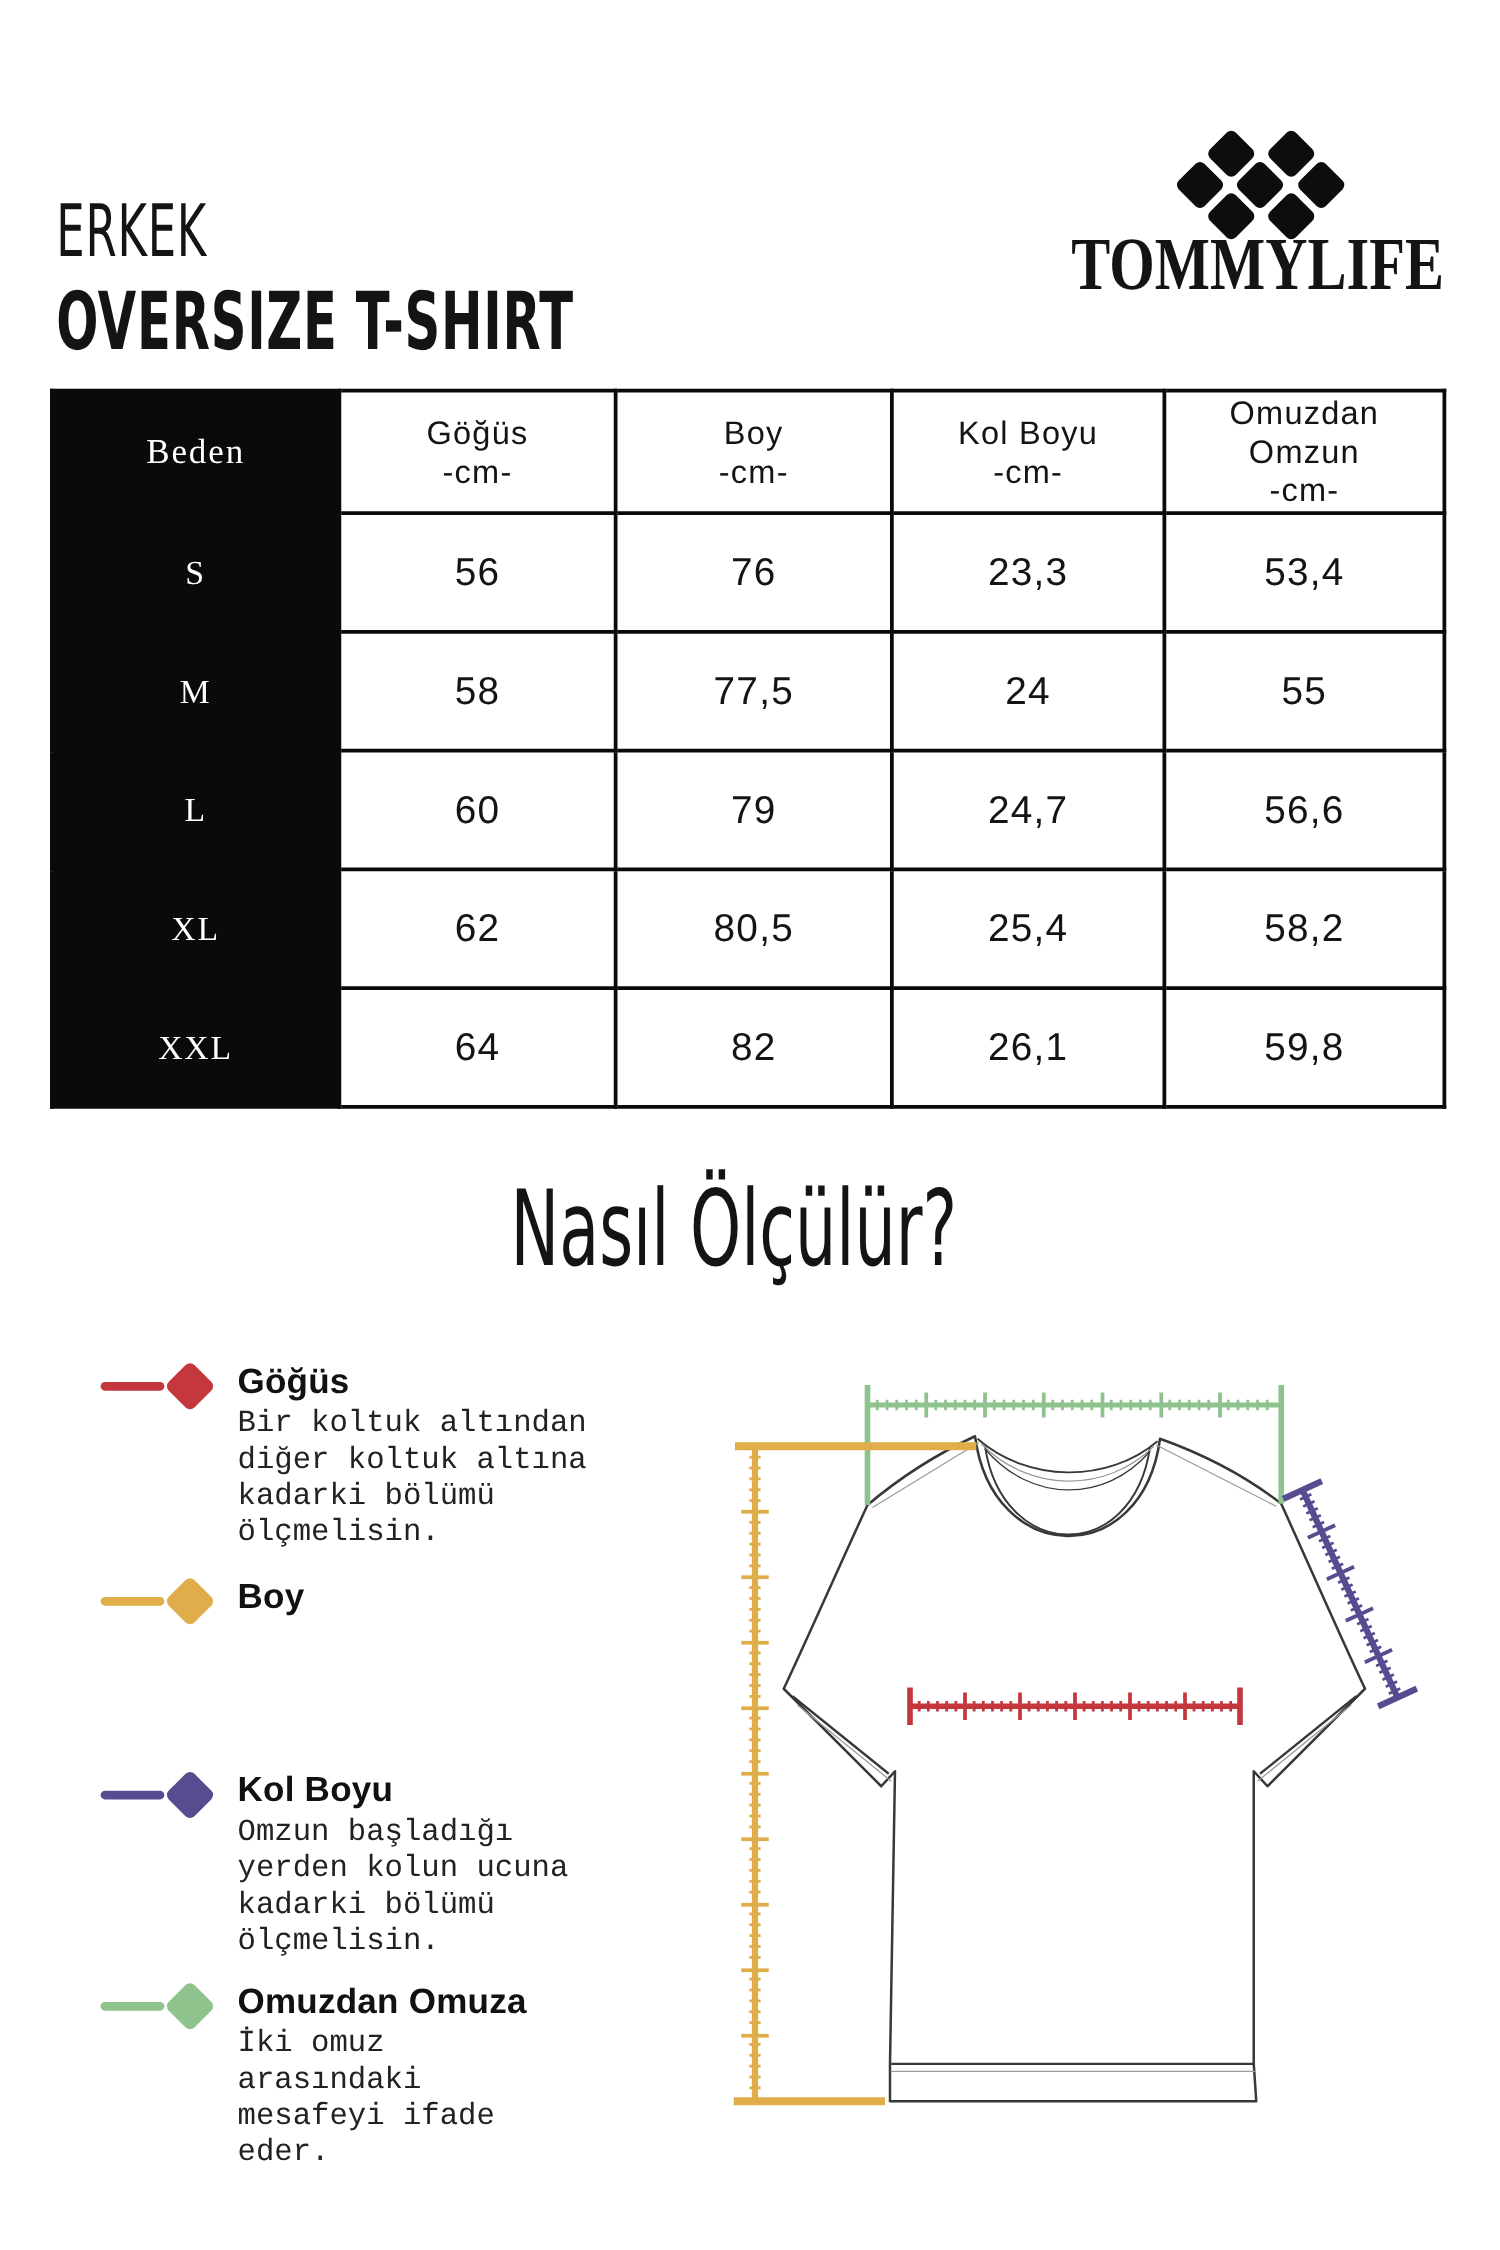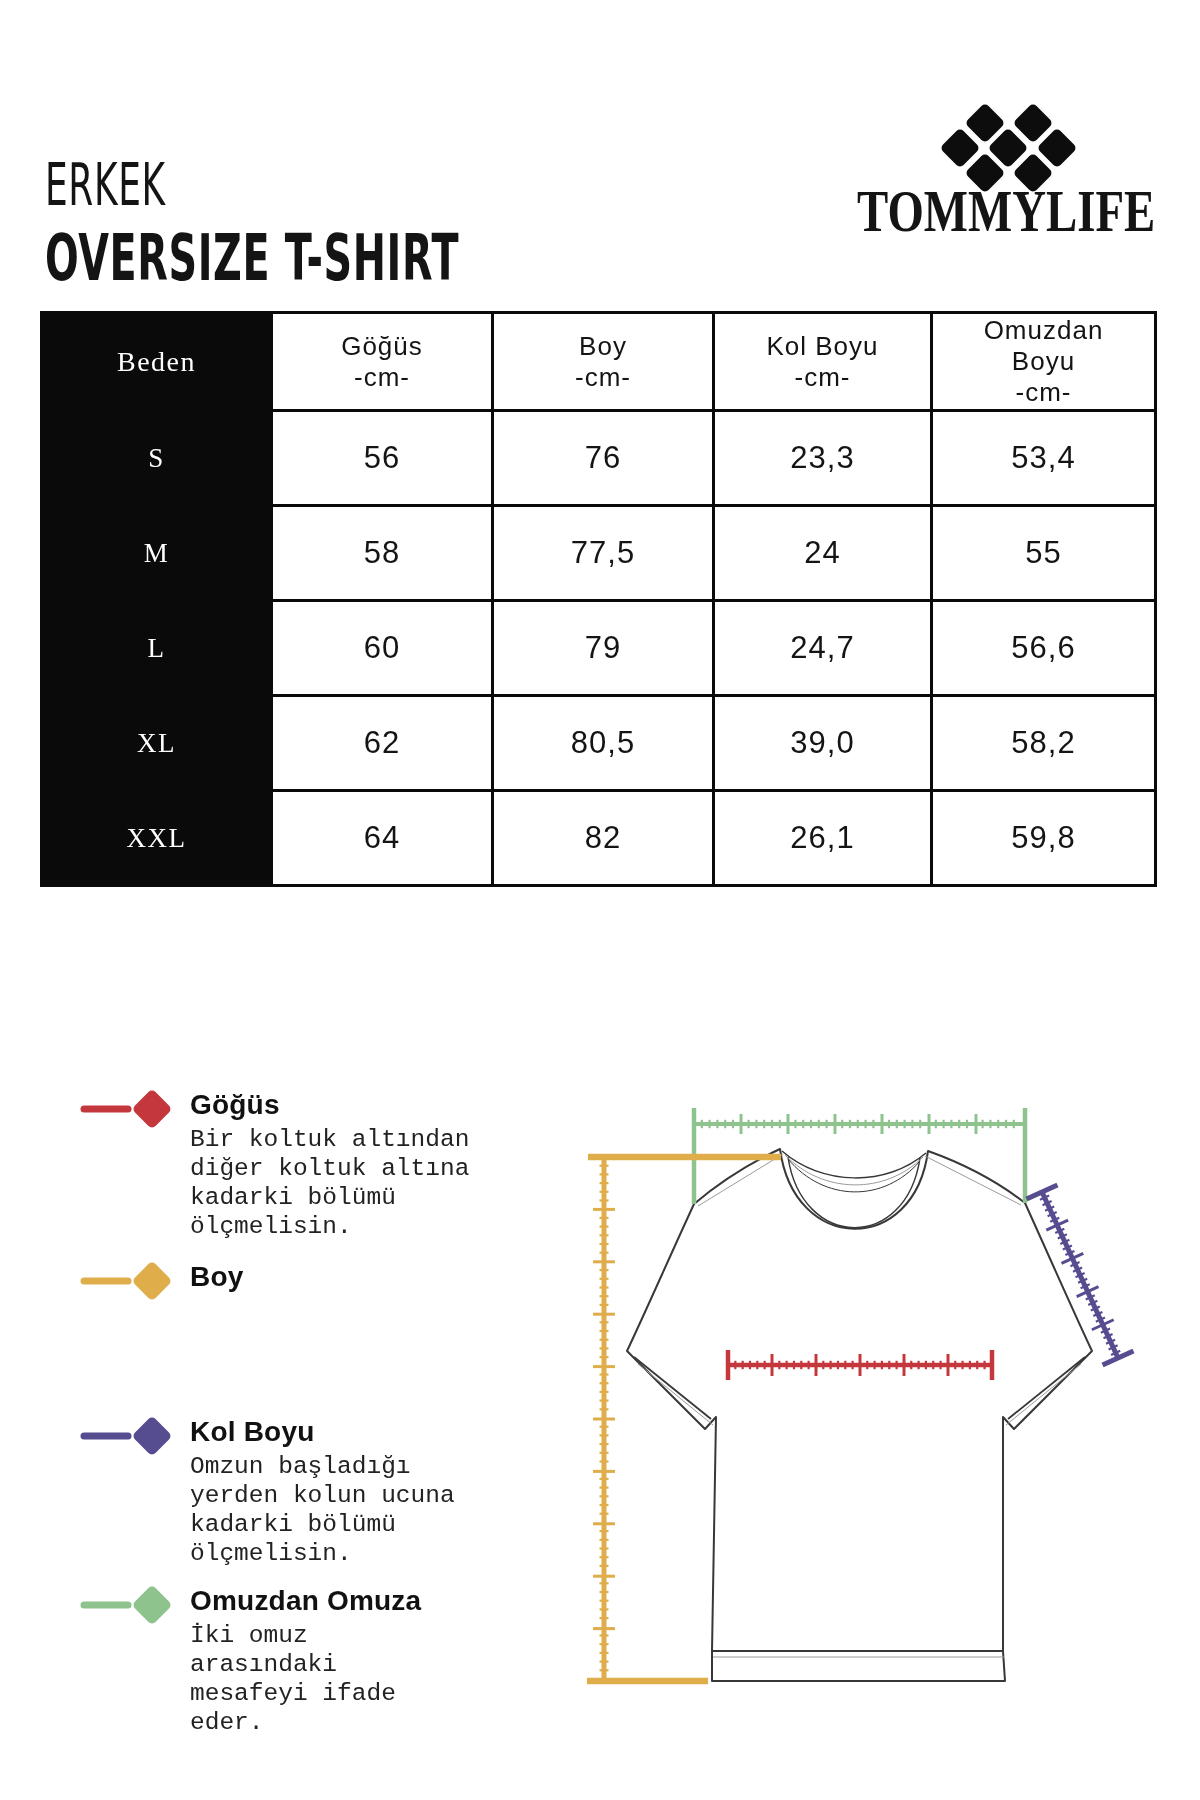--- a/index.html
+++ b/index.html
@@ -89,21 +89,21 @@
             <div></div>
             <div>-cm-</div>
       </th>
       <th class="white">
         <div>Kol Boyu</div>
             <div></div>
             <div>-cm-</div>
       </th>
       <th class="white">
         <div>Omuzdan</div>
-            <div>Boyu</div>
+            <div>Omzun</div>
             <div>-cm-</div>
       </th>
     </tr>
     <tr class="drow">
       <td class="dark">S</td>
       <td class="white">56</td>
       <td class="white">76</td>
       <td class="white">23,3</td>
       <td class="white">53,4</td>
     </tr>
@@ -118,33 +118,36 @@
       <td class="dark">L</td>
       <td class="white">60</td>
       <td class="white">79</td>
       <td class="white">24,7</td>
       <td class="white">56,6</td>
     </tr>
     <tr class="drow">
       <td class="dark">XL</td>
       <td class="white">62</td>
       <td class="white">80,5</td>
-      <td class="white">39,0</td>
+      <td class="white">25,4</td>
       <td class="white">58,2</td>
     </tr>
     <tr class="drow">
       <td class="dark">XXL</td>
       <td class="white">64</td>
       <td class="white">82</td>
       <td class="white">26,1</td>
       <td class="white">59,8</td>
     </tr>
   </tbody>
     </table>
 
+  <div class="howto-title">
+    <span class="condensed">Nasıl Ölçülür?</span>
+  </div>
 
   <div class="legend-item" style="top:1088px">
     <svg class="legend-marker" width="100" height="62" viewBox="0 0 100 62">
       <line x1="4" y1="31" x2="48" y2="31" stroke-width="7" stroke-linecap="round" stroke="#c4373d"></line>
       <rect x="57.5" y="16.5" width="29" height="29" rx="5" transform="rotate(45 72 31)" fill="#c4373d"></rect>
     </svg>
     <div class="legend-text">
       <h3>Göğüs</h3>
       <p style="width:330px">Bir koltuk altından diğer koltuk altına kadarki bölümü ölçmelisin.</p>
     </div>

